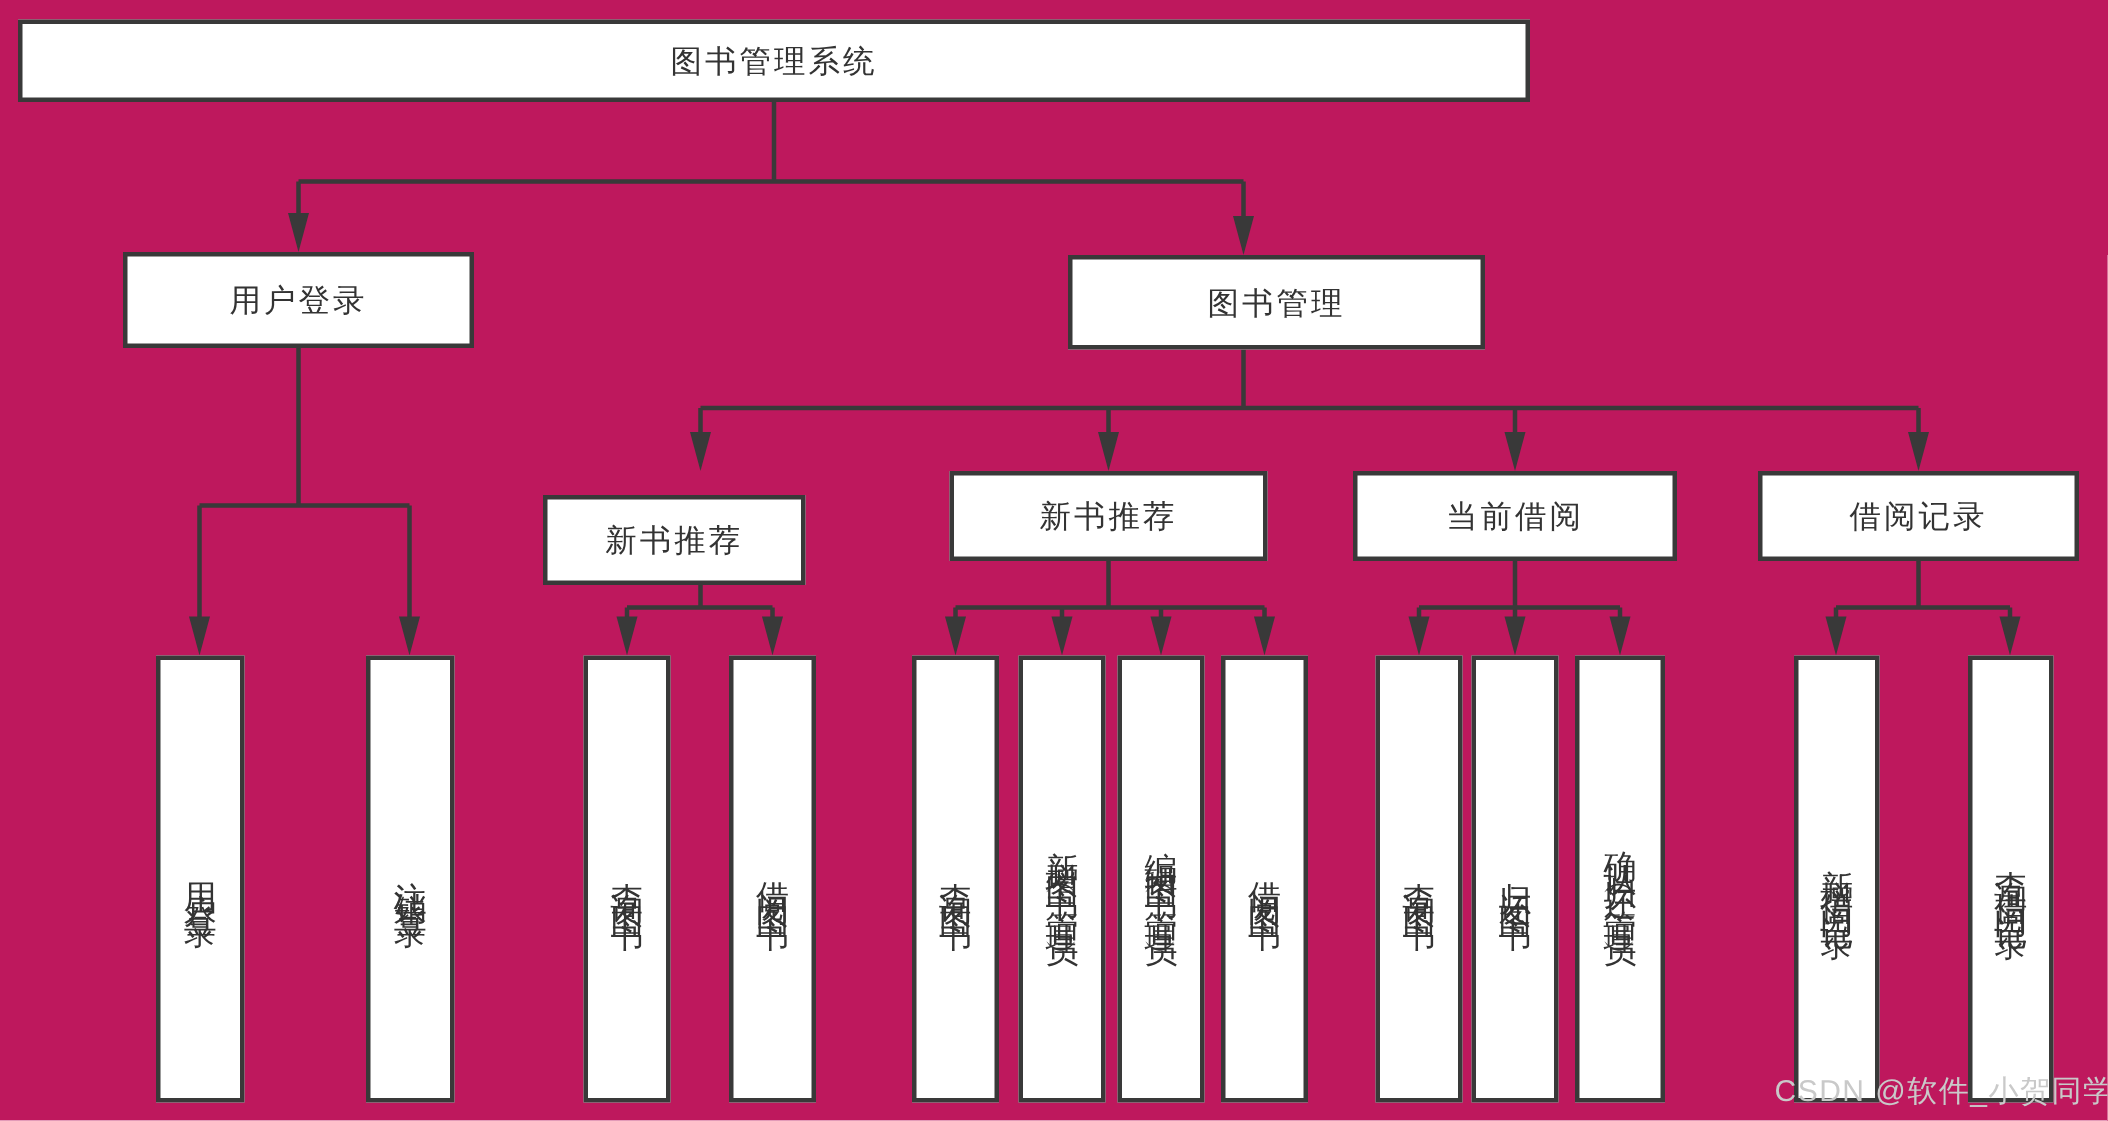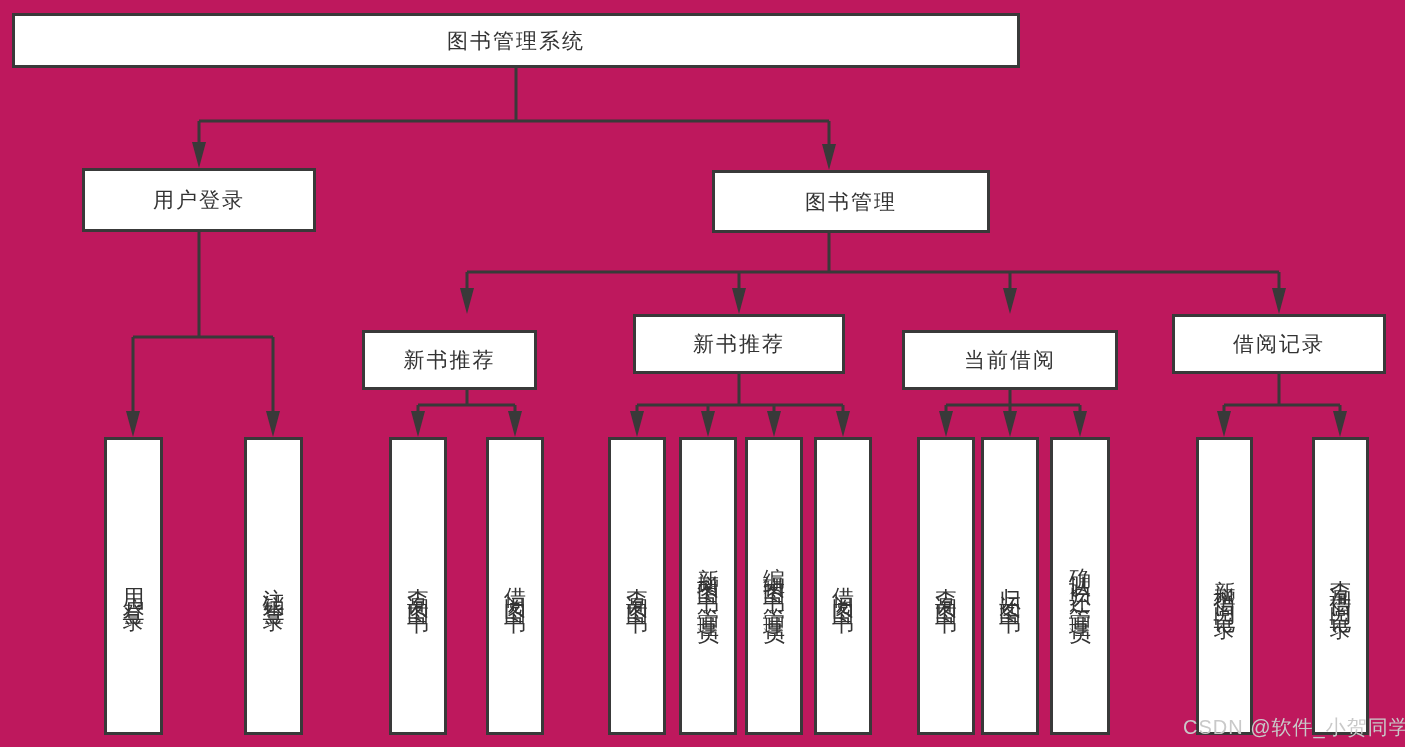--- a/index.html
+++ b/index.html
@@ -73,21 +73,21 @@
   <div class="box hbox" style="left:712px;top:170px;width:278px;height:63px">
     <span>图书管理</span>
   </div>
 
   <div class="box hbox" style="left:362px;top:330px;width:175px;height:60px">
     <span>新书推荐</span>
   </div>
   <div class="box hbox" style="left:633px;top:314px;width:212px;height:60px">
     <span>新书推荐</span>
   </div>
-  <div class="box hbox" style="left:902px;top:330px;width:216px;height:60px">
+  <div class="box hbox" style="left:902px;top:314px;width:216px;height:60px">
     <span>当前借阅</span>
   </div>
   <div class="box hbox" style="left:1172px;top:314px;width:214px;height:60px">
     <span>借阅记录</span>
   </div>
 
   <div class="box vbox leaf" style="left:104px;width:59px">
     <span>用户登录</span>
   </div>
   <div class="box vbox leaf" style="left:244px;width:59px">

